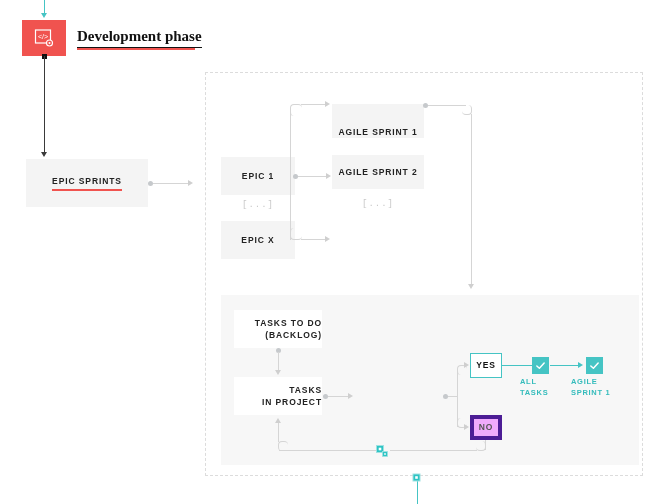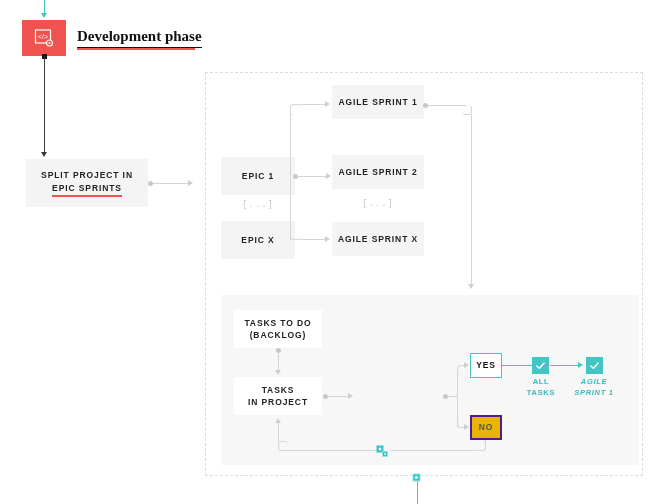--- a/index.html
+++ b/index.html
@@ -38,22 +38,22 @@
     align-items: center;
     justify-content: center;
     text-align: center;
     font-size: 8.5px;
     font-weight: bold;
     letter-spacing: 0.9px;
     color: #222222;
     line-height: 1.45;
     background: #f4f4f4;
   }
-  .node.white { background: #ffffff; }
-  .node.bordered { background: #eab308; border: 2px solid #4c1d95; }
+  .node.white { background: #ffffff; text-align: right; }
+  .node.bordered { background: #f0abfc; border: 4px solid #4c1d95; }
   .node.teal-bordered { background: #ffffff; border: 1.5px solid #45c4c4; }
   .node .inner { width: 100%; }
 
   
   .red-ul {
     display: inline-block;
     border-bottom: 2px solid #f0534f;
     padding-bottom: 1px;
   }
 
@@ -122,21 +122,20 @@
     width: 17px; height: 17px;
     background: #45c4c4;
     display: flex; align-items: center; justify-content: center;
   }
   .check-label {
     position: absolute;
     font-size: 7.5px;
     font-weight: bold;
     letter-spacing: 0.7px;
     color: #35bcbc;
-    text-align: center;
     line-height: 1.5;
   }
 
   
   .gear-node { position: absolute; }
 </style>
 </head>
 <body>
 
 <div id="stage">
@@ -155,21 +154,20 @@
 
   <div class="phase-title" style="left:77px; top:28px;">Development phase</div>
   <div class="phase-title-rule" style="left:77px; top:48px; width:118px;"></div>
 
   <div class="sq-dark" style="left:41.5px; top:54px;"></div>
   <div class="line-v dark" style="left:43.5px; top:56px; height:98px;"></div>
   <div class="arr arr-d dark" style="left:40.5px; top:152px;"></div>
 
   <div class="node" style="left:26px; top:159px; width:122px; height:48px;">
     <div class="inner">
-      <div>SPLIT PROJECT IN</div>
       <div><span class="red-ul">EPIC SPRINTS</span></div>
     </div>
   </div>
 
   <div class="dot" style="left:148px; top:180.5px;"></div>
   <div class="line-h" style="left:153px; top:183px; width:35px;"></div>
   <div class="arr arr-r" style="left:188px; top:179.5px;"></div>
 
   <div class="dashed-box" style="left:205px; top:72px; width:438px; height:404px;"></div>
 
@@ -188,30 +186,27 @@
   <div class="line-v" style="left:290px; top:110px; height:130px;"></div>
 
   <div class="elbow" style="left:290px; top:104px; width:12px; height:12px; border-right:none; border-bottom:none;"></div>
   <div class="line-h" style="left:301px; top:104px; width:24px;"></div>
   <div class="arr arr-r" style="left:325px; top:100.5px;"></div>
 
   <div class="elbow" style="left:290px; top:228px; width:12px; height:12px; border-right:none; border-top:none;"></div>
   <div class="line-h" style="left:301px; top:239px; width:24px;"></div>
   <div class="arr arr-r" style="left:325px; top:235.5px;"></div>
 
-  <div class="node" style="left:332px; top:85px; width:92px; height:34px;">
+  <div class="node" style="left:332px; top:104px; width:92px; height:34px;align-items:flex-end;">
     <span>AGILE SPRINT 1</span>
   </div>
   <div class="node" style="left:332px; top:155px; width:92px; height:34px;">
     <span>AGILE SPRINT 2</span>
   </div>
   <div class="ellipsis" style="left:332px; top:199px; width:92px;">[...]</div>
-  <div class="node" style="left:332px; top:222px; width:92px; height:34px;">
-    <span>AGILE SPRINT X</span>
-  </div>
 
   <div class="dot" style="left:423px; top:102.5px;"></div>
   <div class="line-h" style="left:428px; top:105px; width:38px;"></div>
   <div class="elbow" style="left:462px; top:105px; width:10px; height:10px; border-left:none; border-top:none;"></div>
   <div class="line-v" style="left:471px; top:114px; height:170px;"></div>
   <div class="arr arr-d" style="left:468px; top:284px;"></div>
 
   <div class="panel" style="left:221px; top:295px; width:418px; height:170px;"></div>
 
   <div class="node white" style="left:234px; top:310px; width:88px; height:38px;">
@@ -268,21 +263,21 @@
   </div>
 
   <div class="line-h teal" style="left:550px; top:365px; width:28px;"></div>
   <div class="arr arr-r teal" style="left:578px; top:361.5px;"></div>
 
   <div class="check-tile" style="left:586px; top:357px;">
     <svg width="11" height="11" viewBox="0 0 12 12">
       <polyline points="2,6.5 4.8,9 10,3.3" fill="none" stroke="#ffffff" stroke-width="1.6" stroke-linecap="round" stroke-linejoin="round"></polyline>
     </svg>
   </div>
-  <div class="check-label" style="left:571px; top:376px; width:46px;font-style:italic;">
+  <div class="check-label" style="left:571px; top:376px; width:46px;">
     <div>AGILE</div>
     <div>SPRINT 1</div>
   </div>
 
   <div class="line-v" style="left:485px; top:440px; height:10px;"></div>
   <div class="elbow" style="left:476px; top:441px; width:10px; height:10px; border-left:none; border-top:none;"></div>
   <div class="line-h" style="left:390px; top:450px; width:87px;"></div>
   <div class="line-h" style="left:279px; top:450px; width:100px;"></div>
   <div class="elbow" style="left:278px; top:441px; width:10px; height:10px; border-right:none; border-bottom:none;"></div>
   <div class="line-v" style="left:278px; top:423px; height:19px;"></div>

